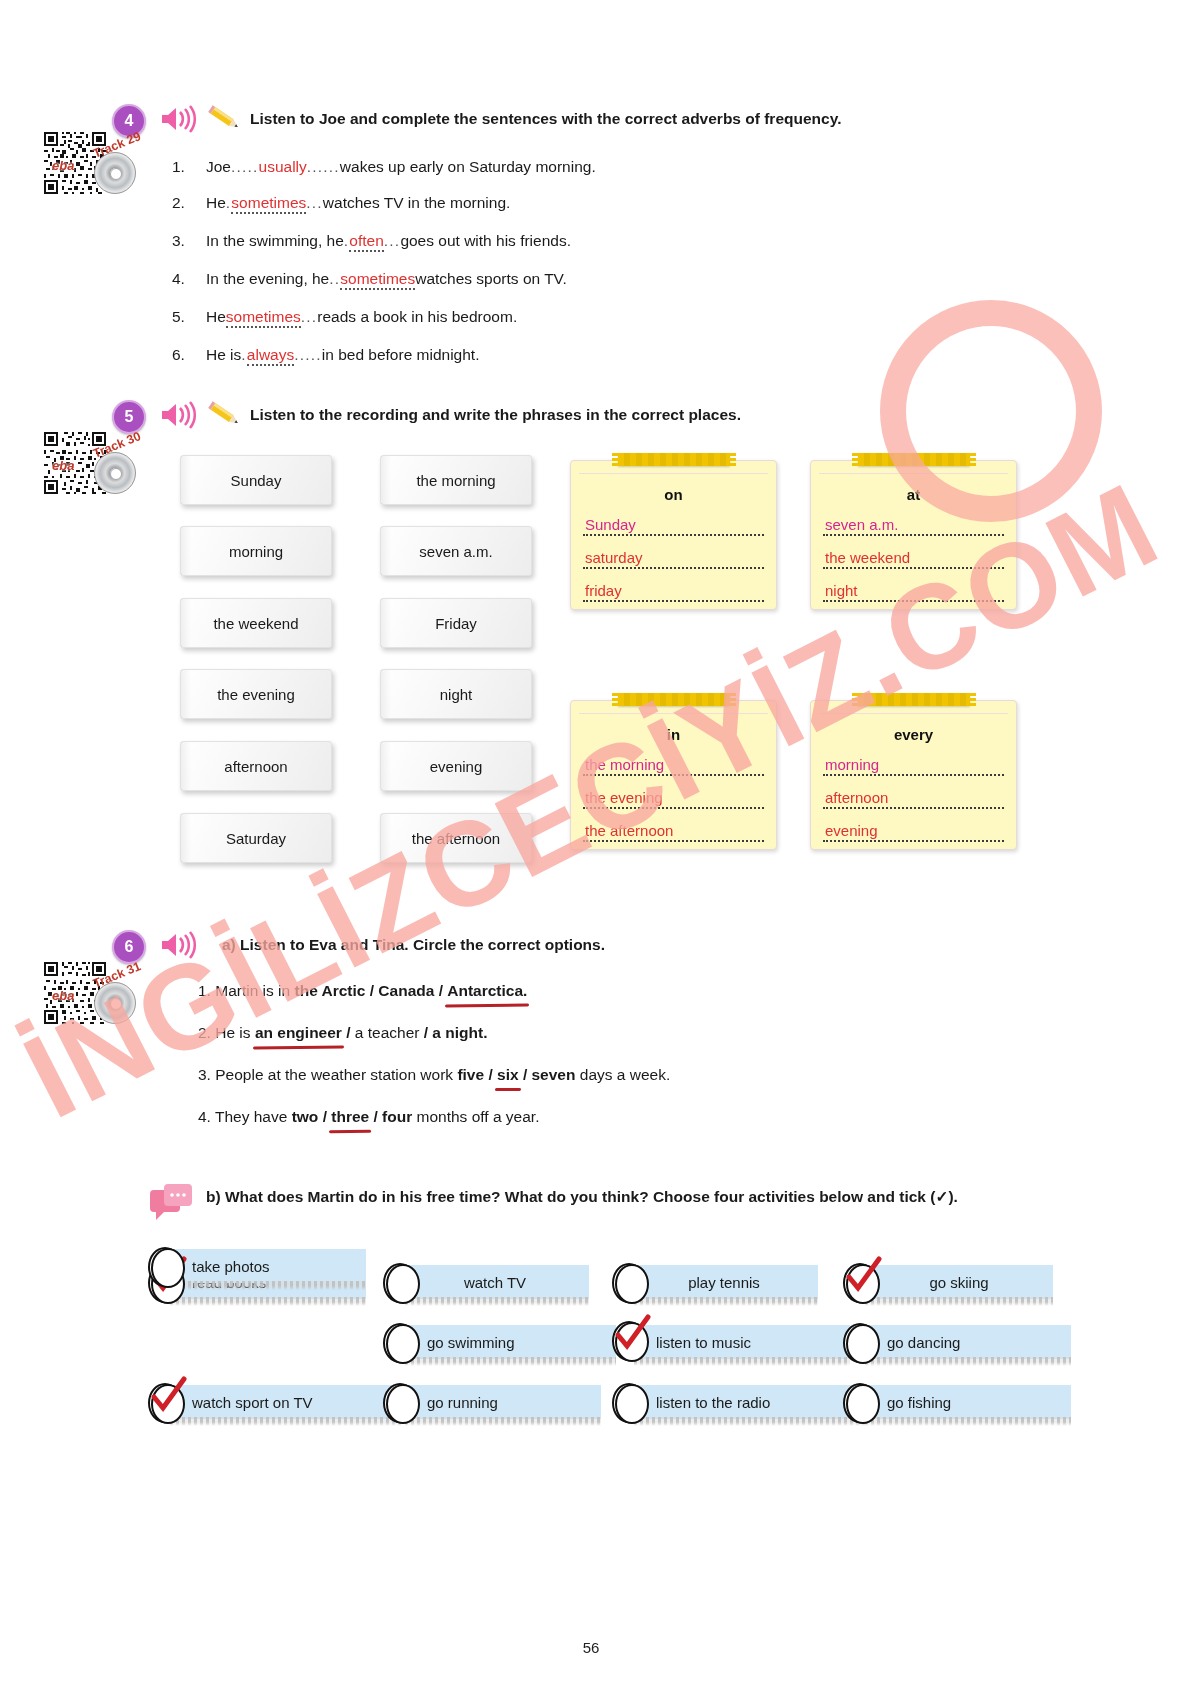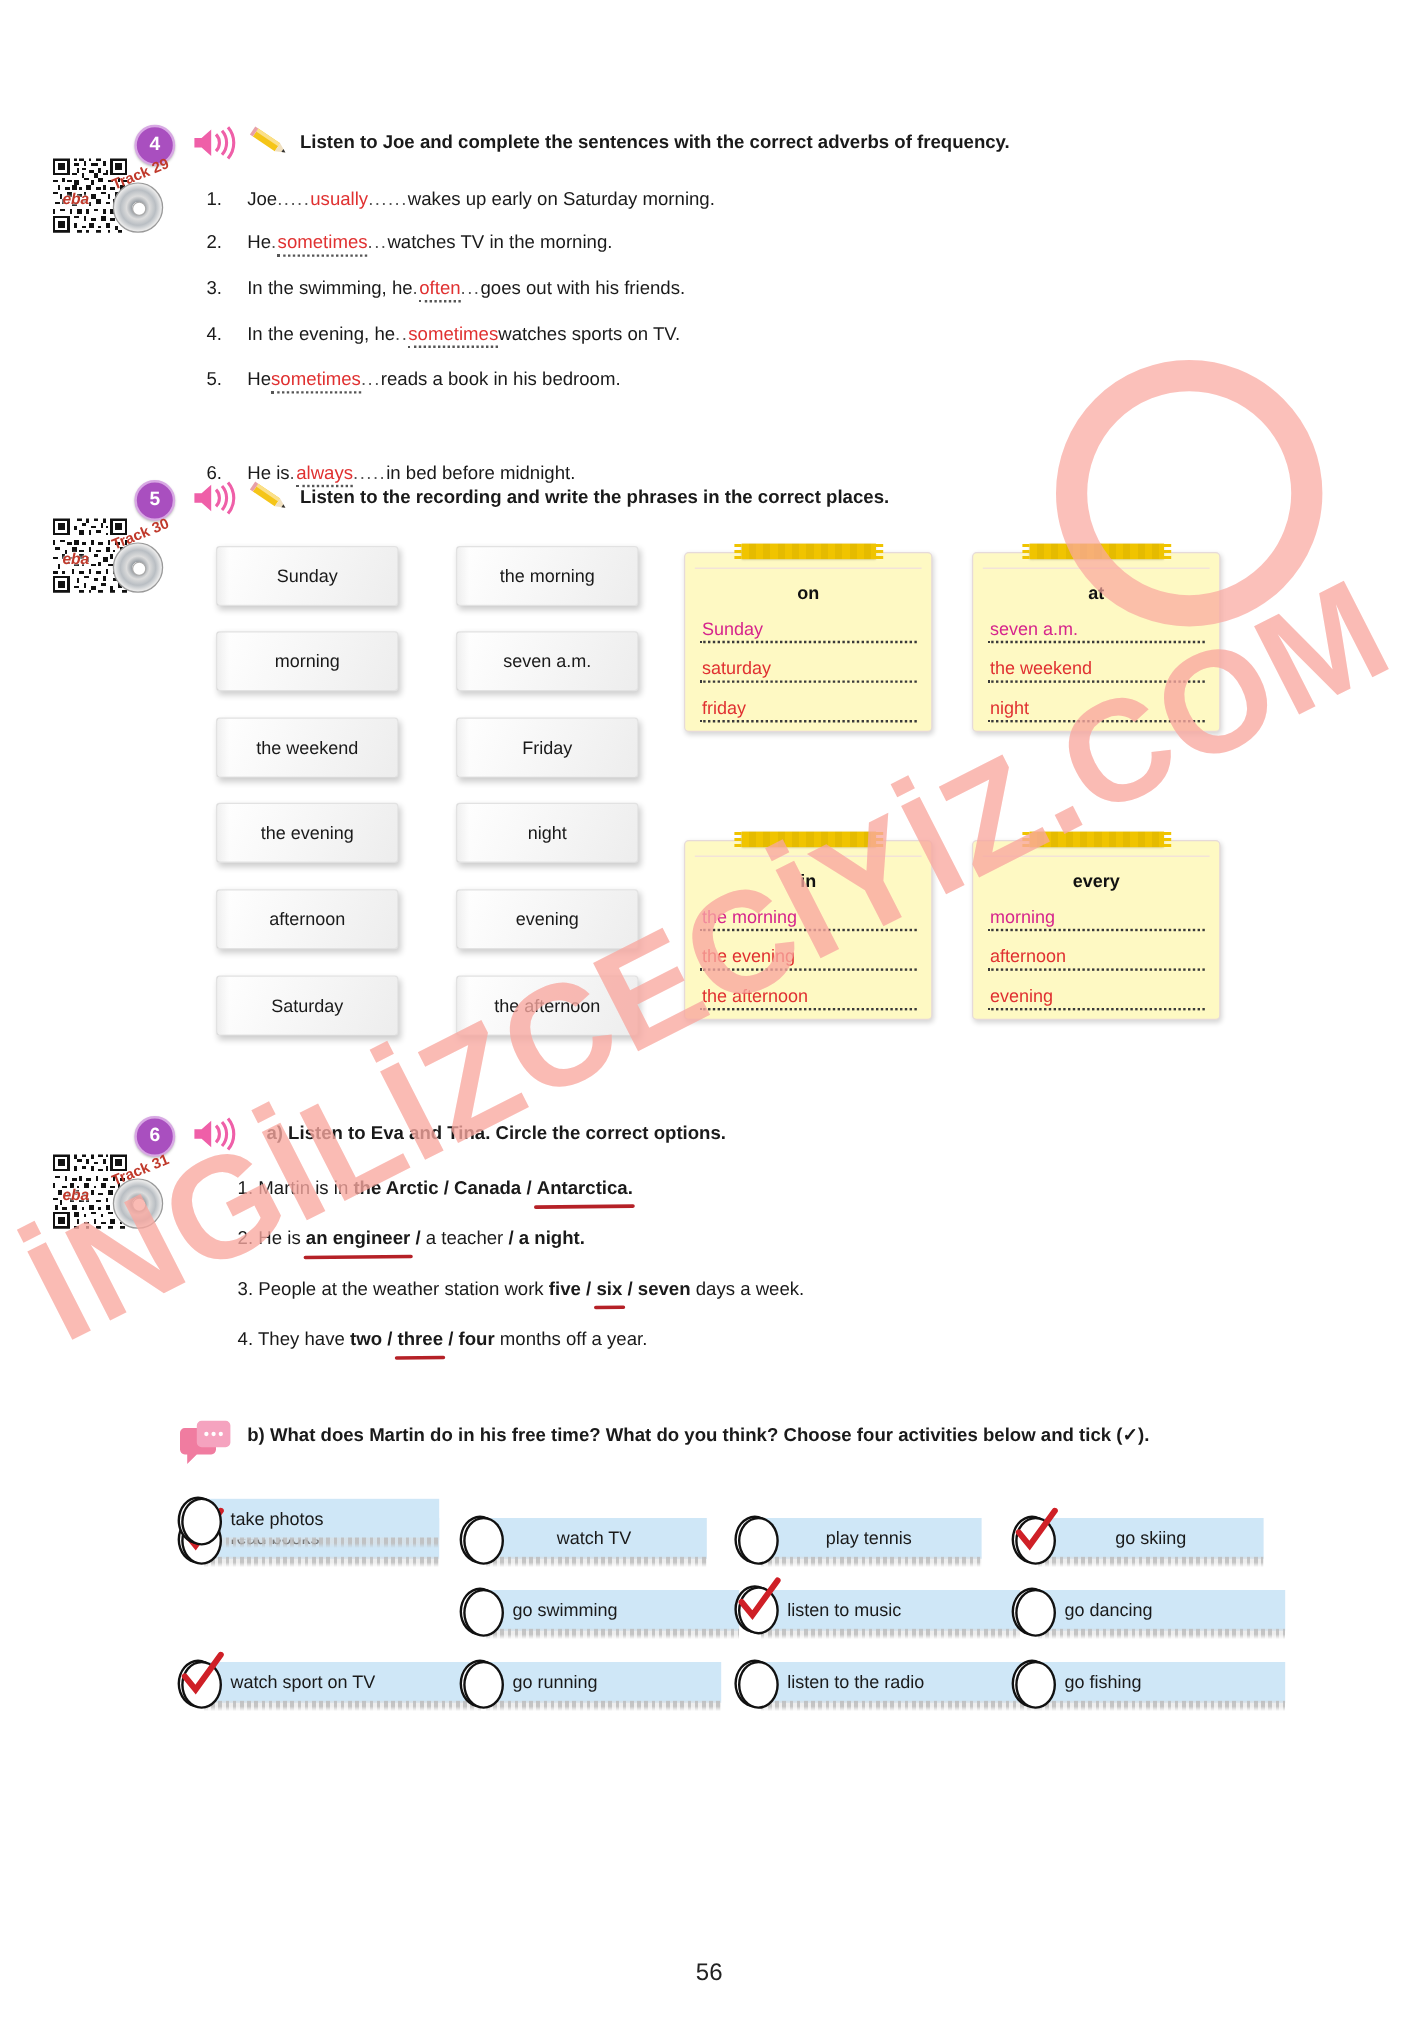--- a/index.html
+++ b/index.html
@@ -150,21 +150,21 @@
     content:"";position:absolute;left:0;right:0;bottom:-7px;height:9px;
     background:
       repeating-linear-gradient(90deg,
         rgba(190,190,190,.9) 0 3px, rgba(220,220,220,.5) 3px 6px);
     -webkit-mask-image:linear-gradient(180deg,#000 0 55%,transparent 100%);
             mask-image:linear-gradient(180deg,#000 0 55%,transparent 100%);
   }
 
   .pagenum{
     position:absolute;left:0;right:0;bottom:28px;text-align:center;
-    font-size:20px;color:#222;
+    font-size:15px;color:#222;
   }
 </style>
 </head>
 <body>
 
 <div class="page">
 
   <div class="wm-ring"></div>
   <div class="watermark">İNGİLİZCECİYİZ.COM</div>
 
@@ -334,21 +334,21 @@
       <span>He </span>
       <span class="dots"></span>
       <span class="ans" style="border-bottom:2px dotted #555;">sometimes</span>
       <span class="dots">...</span>
       <span> reads a book in his bedroom.</span>
     </div>
     <div class="sline">
       <span class="sidx">6.</span>
       <span>He is </span>
       <span class="dots">.</span>
-      <span class="ans" style="border-bottom:2px dotted #555;margin-top:40px;">always</span>
+      <span class="ans" style="border-bottom:2px dotted #555;">always</span>
       <span class="dots">.....</span>
       <span> in bed before midnight.</span>
     </div>
   </div>
 
   <div class="qr-block" style="left:44px;top:418px;">
     <svg class="qr" viewBox="0 0 31 31" shape-rendering="crispEdges">
       <rect width="31" height="31" fill="#fff"></rect>
       <g fill="#111">
         <rect x="0" y="0" width="7" height="7"></rect>

